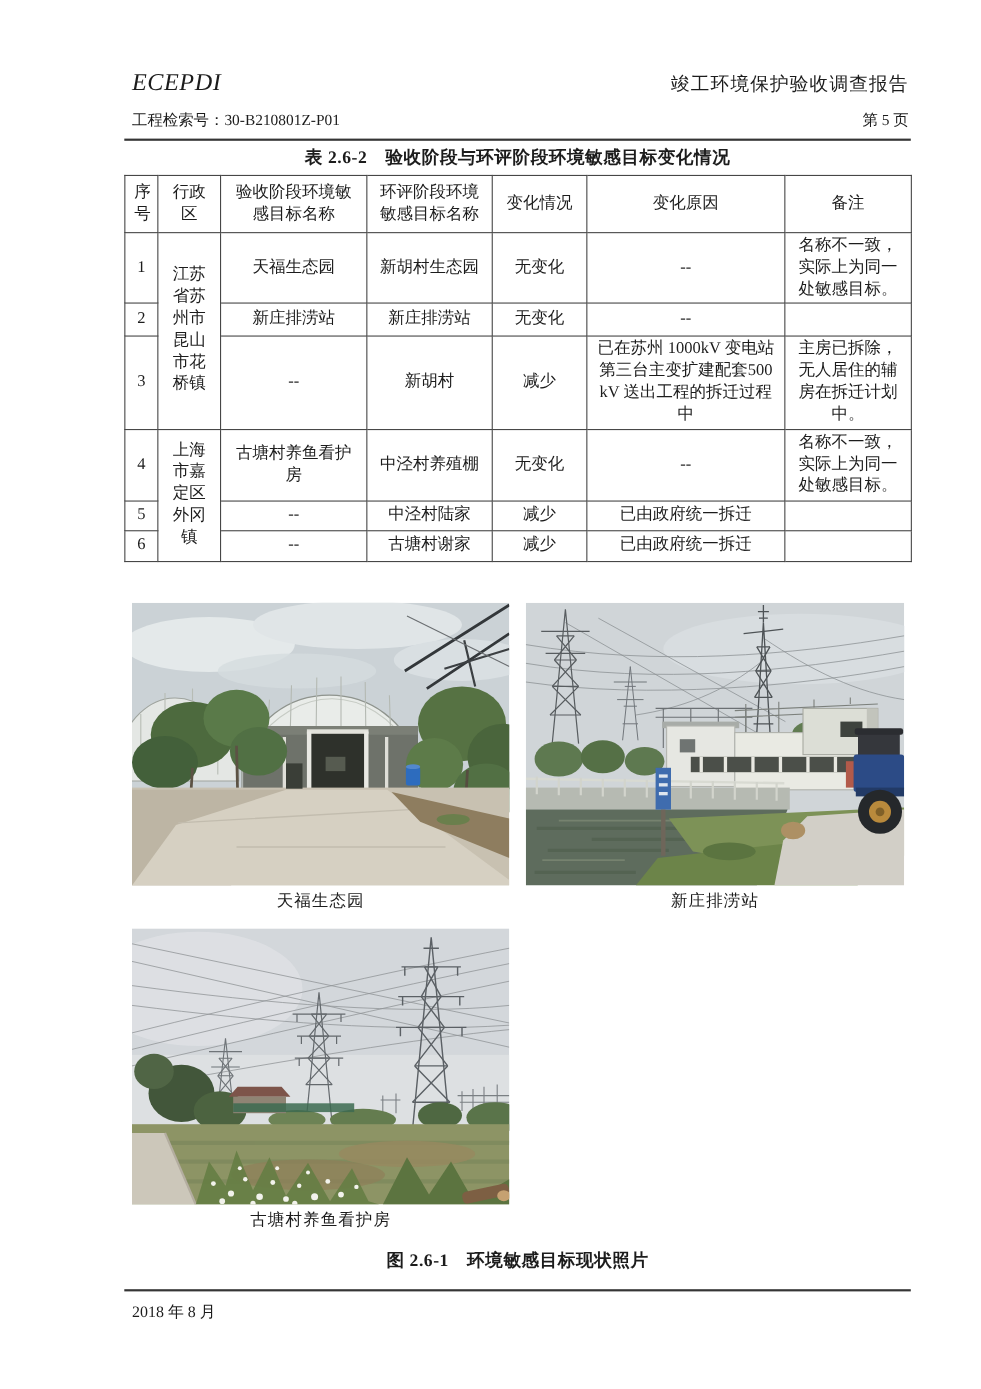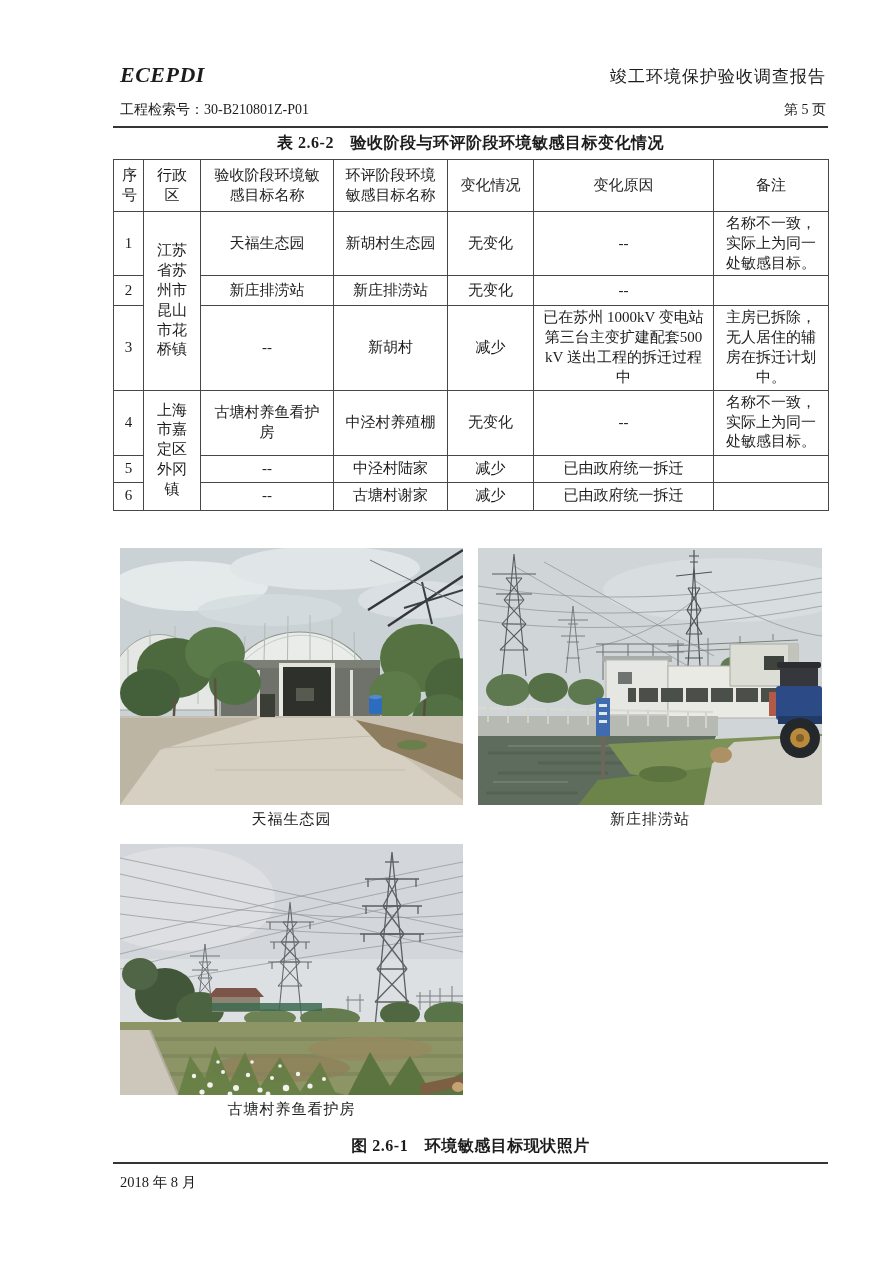--- a/index.html
+++ b/index.html
@@ -4,21 +4,21 @@
 <style>
   html,body{margin:0;padding:0;background:#ffffff;}
   .page{
     position:relative;width:892px;height:1263px;background:#ffffff;overflow:hidden;
     font-family:"Liberation Serif","DejaVu Serif",serif;color:#1c1c1c;
   }
   .content{margin:0 64px 0 113px;width:715px;}
   
   .hdr{padding-top:62px;}
   .brand-row{display:flex;justify-content:space-between;align-items:flex-end;padding:0 2px 0 7px;}
-  .logo{font-size:22px;font-weight:bold;font-style:italic;letter-spacing:.5px;}
+  .logo{font-size:22px;font-weight:normal;font-style:italic;letter-spacing:.5px;}
   .doc-type{font-size:17px;letter-spacing:1px;}
   .meta-row{display:flex;justify-content:space-between;margin-top:13px;padding:0 2px 0 7px;font-size:14px;}
   .rule{border-bottom:2.5px solid #353535;margin-top:7px;}
   .rule-thin{border-bottom:2px solid #353535;}
   
   .tbl-title{font-size:16px;font-weight:bold;text-align:center;margin:5px 0 5px 0;letter-spacing:.5px;}
   table.t{border-collapse:collapse;table-layout:fixed;width:715px;}
   table.t td,table.t th{
     border:1.4px solid #474747;font-weight:normal;font-size:15px;line-height:1.32;
     text-align:center;vertical-align:middle;padding:2px 8px;box-sizing:border-box;
@@ -28,21 +28,21 @@
   tr.h-r3{height:80px;} tr.h-r4{height:65px;} tr.h-r5{height:27px;} tr.h-r6{height:28px;}
   
   .photos{margin-top:37px;}
   .photo-row{display:flex;gap:15px;margin-left:7px;}
   figure{margin:0;}
   .photo{display:block;border:0;}
   figcaption{font-size:15px;text-align:center;margin-top:5px;letter-spacing:1px;}
   .photo3-block{margin-top:15px;margin-left:7px;width:343px;}
   .fig-title{font-size:16px;font-weight:bold;text-align:center;margin-top:17px;letter-spacing:.5px;}
   
-  .ftr{margin-top:5px;}
+  .ftr{margin-top:15px;}
   .ftr-row{display:flex;justify-content:space-between;margin-top:9px;padding:0 2px 0 7px;font-size:14.5px;}
 </style>
 </head>
 <body>
 
 <div class="page">
   <div class="content">
 
     <div class="hdr">
       <div class="brand-row">

